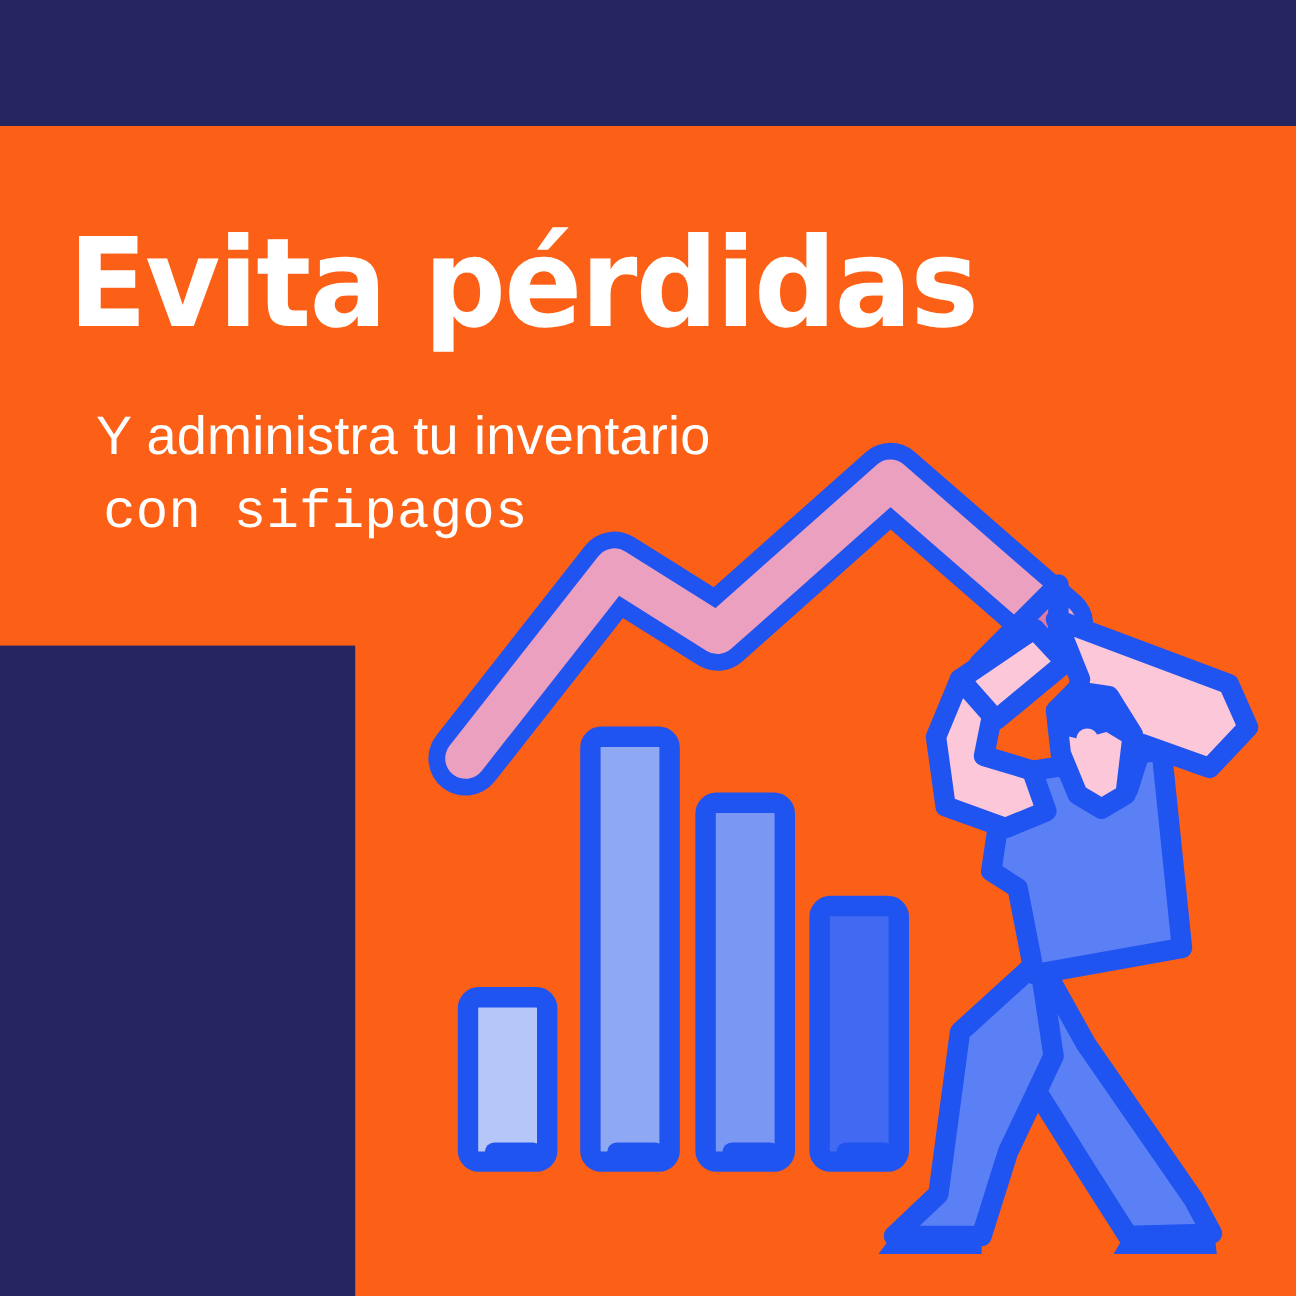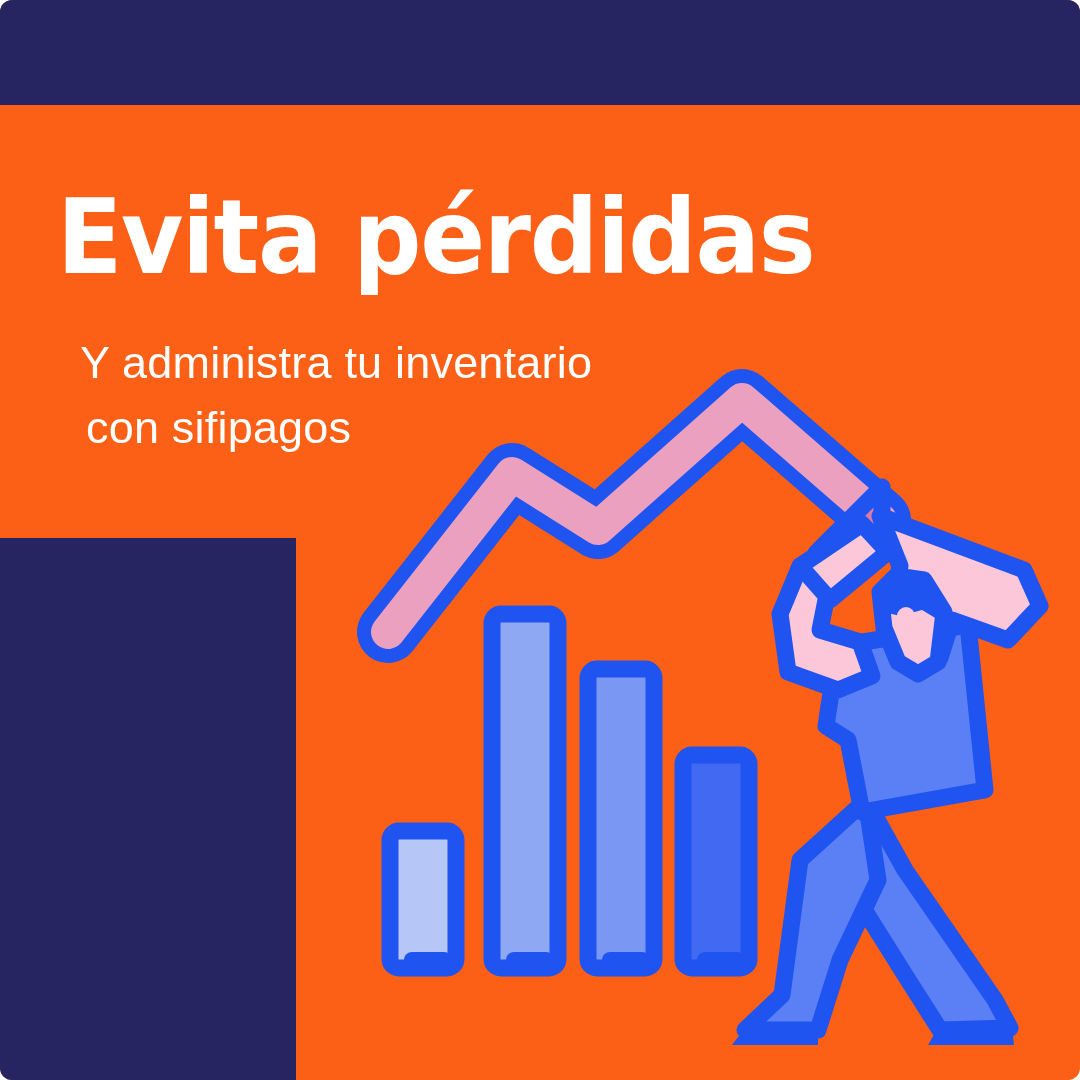--- a/index.html
+++ b/index.html
@@ -7,21 +7,20 @@
     padding: 0;
     background: #ffffff;
   }
   #poster {
     position: relative;
     width: 1080px;
     height: 1080px;
     overflow: hidden;
     background: #fb6016;
     font-family: "Liberation Sans", sans-serif;
-    border-radius: 12px;
   }
   .band-top {
     position: absolute;
     left: 0;
     top: 0;
     width: 1080px;
     height: 105px;
     background: #262561;
   }
   .block-navy {
@@ -52,21 +51,21 @@
     left: 80px;
     top: 330px;
     margin: 0;
     color: #ffffff;
     font-family: "Liberation Sans", sans-serif;
     font-weight: 400;
     font-size: 45px;
     line-height: 1.45;
     letter-spacing: 0.2px;
   }
-  .subtitle .ln2 { display: block; padding-left: 6px; }
+  .subtitle .ln2 { display: block; padding-left: 6px; font-family: Liberation Mono, monospace; }
   .art {
     position: absolute;
     left: 0;
     top: 0;
     width: 1080px;
     height: 1080px;
     pointer-events: none;
   }
 </style>
 </head>

